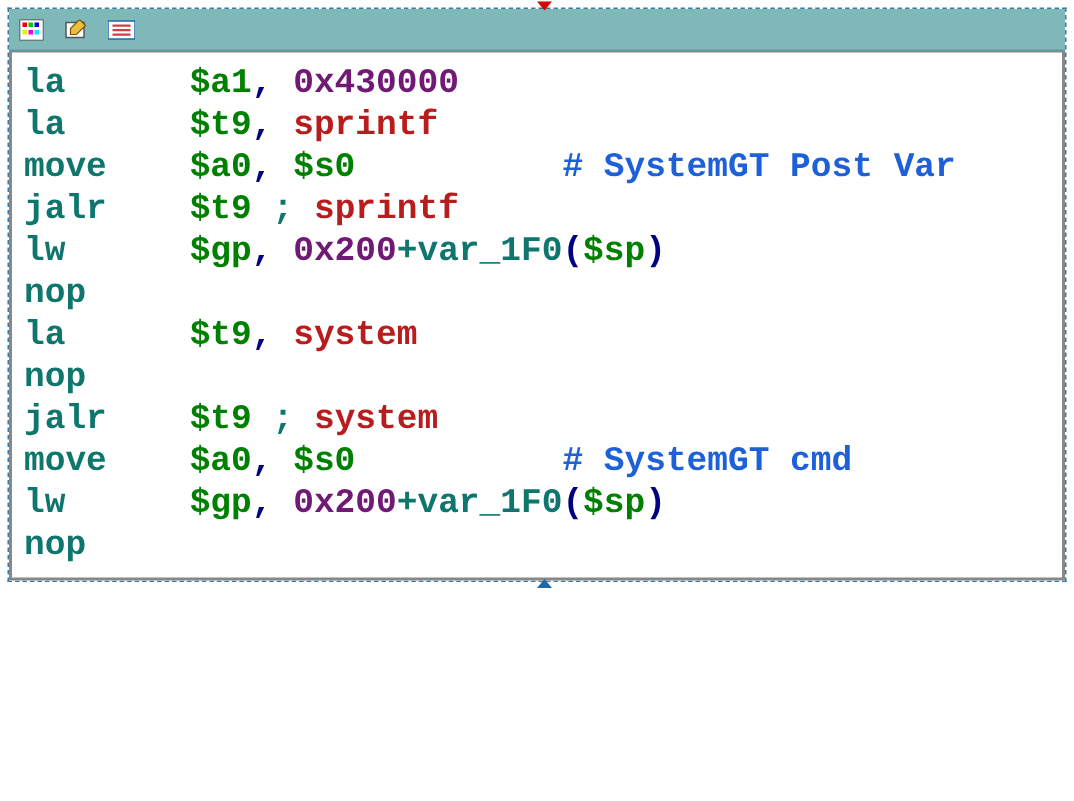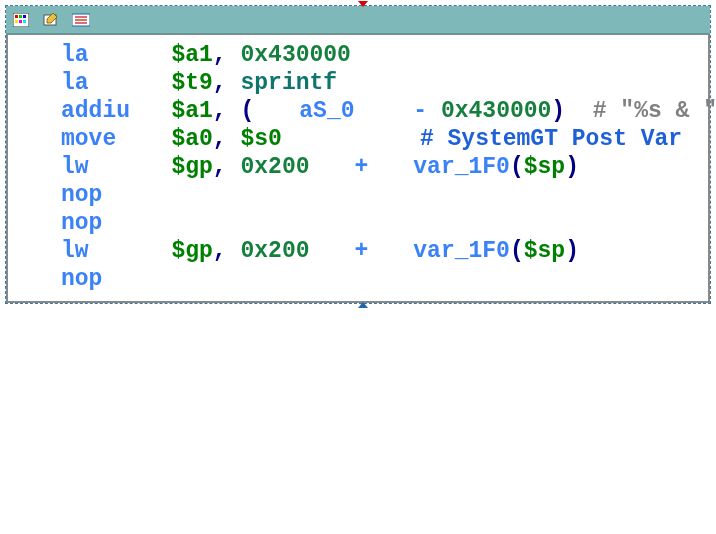--- a/index.html
+++ b/index.html
@@ -50,23 +50,23 @@
       margin: 0;
     }
     .line {
       white-space: pre;
       font-size: 23px;
       line-height: 28px;
       font-weight: bold;
       color: #000080;
     }
     .reg { color: #008000; }
-    .func { color: #0f766e; }
-    .num { color: #15803d; }
-    .ident { color: #3b82f6; margin-left: 45px; }
+    .func { color: #b91c1c; }
+    .num { color: #701a75; }
+    .ident { color: #0f766e; }
     .comment { color: #808080; }
     .comment2 { color: #1e60d8; }
     .punct { color: #000080; }
   </style>
 </head>
 <body>
 
 <div class="window">
   <div class="marker-top"></div>
   <div class="marker-bottom"></div>
@@ -93,21 +93,24 @@
           <rect x="0" y="1" width="18" height="12" fill="#fff" stroke="#26a"></rect>
           <line x1="3" y1="4" x2="15" y2="4" stroke="#d04040" stroke-width="1.5"></line>
           <line x1="3" y1="7" x2="15" y2="7" stroke="#d04040" stroke-width="1.5"></line>
           <line x1="3" y1="10" x2="15" y2="10" stroke="#d04040" stroke-width="1.5"></line>
         </svg>
     </span>
   </div>
   <div class="code-area" id="code-container">
       <div class="line"><span class="ident">la</span><span>      </span><span class="reg">$a1</span><span class="punct">, </span><span class="num">0x430000</span></div>
       <div class="line"><span class="ident">la</span><span>      </span><span class="reg">$t9</span><span class="punct">, </span><span class="func">sprintf</span></div>
-      <div class="line"><span class="ident">addiu</span><span>   </span><span class="reg">$a1</span><span class="punct">, (</span><span class="ident">aS_0</span><span class="ident"> - </span><span class="num">0x430000</span><span class="punct">)  </span><span class="comment"># "%s &amp; "</span></div>
       <div class="line"><span class="ident">move</span><span>    </span><span class="reg">$a0</span><span class="punct">, </span><span class="reg">$s0</span><span class="punct">          </span><span class="comment2"># SystemGT Post Var</span></div>
+      <div class="line"><span class="ident">jalr</span><span>    </span><span class="reg">$t9</span><span class="ident"> ; </span><span class="func">sprintf</span></div>
       <div class="line"><span class="ident">lw</span><span>      </span><span class="reg">$gp</span><span class="punct">, </span><span class="num">0x200</span><span class="ident">+</span><span class="ident">var_1F0</span><span class="punct">(</span><span class="reg">$sp</span><span class="punct">)</span></div>
       <div class="line"><span class="ident">nop</span><span></span></div>
+      <div class="line"><span class="ident">la</span><span>      </span><span class="reg">$t9</span><span class="punct">, </span><span class="func">system</span></div>
       <div class="line"><span class="ident">nop</span><span></span></div>
+      <div class="line"><span class="ident">jalr</span><span>    </span><span class="reg">$t9</span><span class="ident"> ; </span><span class="func">system</span></div>
+      <div class="line"><span class="ident">move</span><span>    </span><span class="reg">$a0</span><span class="punct">, </span><span class="reg">$s0</span><span class="punct">          </span><span class="comment2"># SystemGT cmd</span></div>
       <div class="line"><span class="ident">lw</span><span>      </span><span class="reg">$gp</span><span class="punct">, </span><span class="num">0x200</span><span class="ident">+</span><span class="ident">var_1F0</span><span class="punct">(</span><span class="reg">$sp</span><span class="punct">)</span></div>
       <div class="line"><span class="ident">nop</span><span></span></div>
     </div>
 </div>
 
 </body></html>

